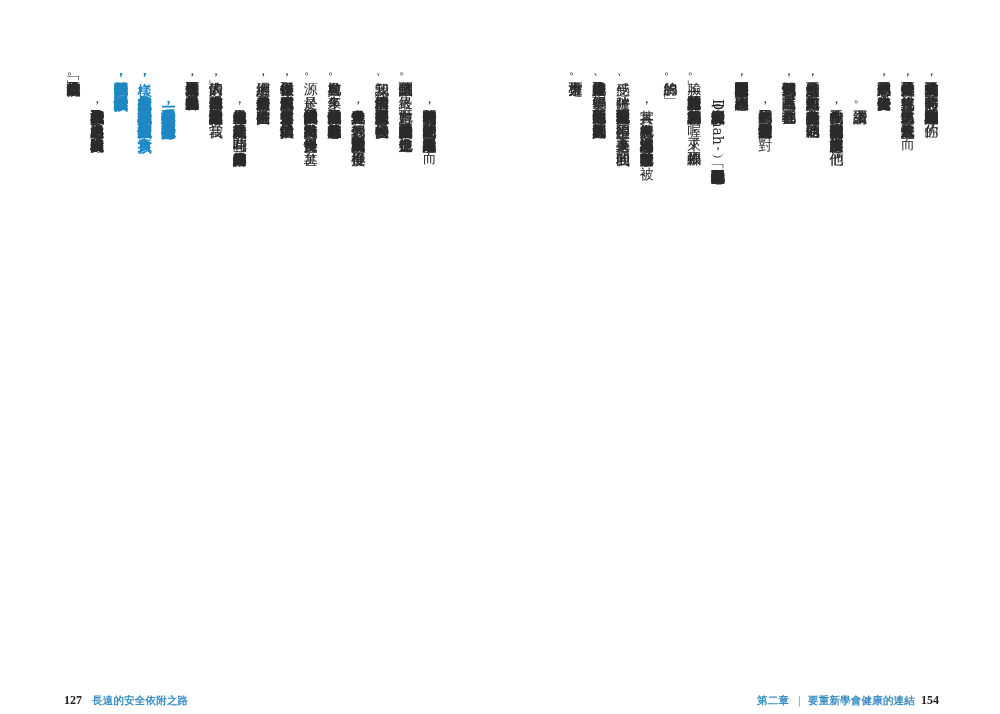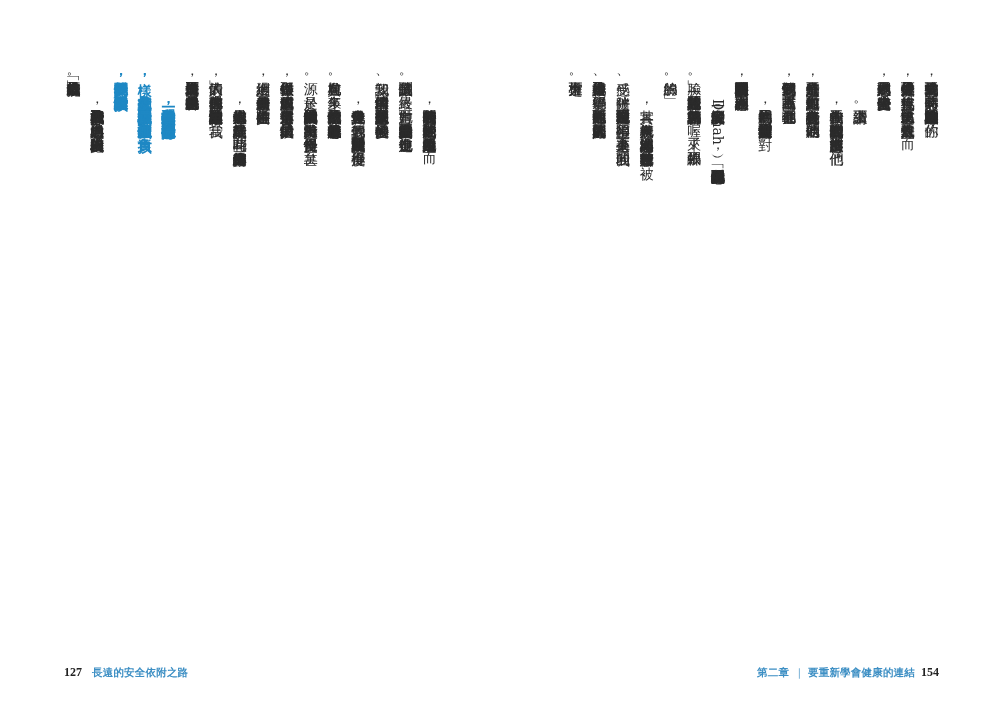--- a/index.html
+++ b/index.html
@@ -50,21 +50,21 @@
       overflow: hidden;
     }
     .line.indent { text-indent: 2em; }
     .para.highlight {
       color: var(--accent);
       font-weight: bold;
     }
 
     .footer {
       position: absolute;
-      top: 664px;
+      top: 692px;
       height: 16px;
       font-size: 10.5px;
       line-height: 16px;
       white-space: nowrap;
     }
     .folio {
       font-family: "Liberation Serif", serif;
       font-weight: bold;
       font-size: 12px;
       color: #222;

